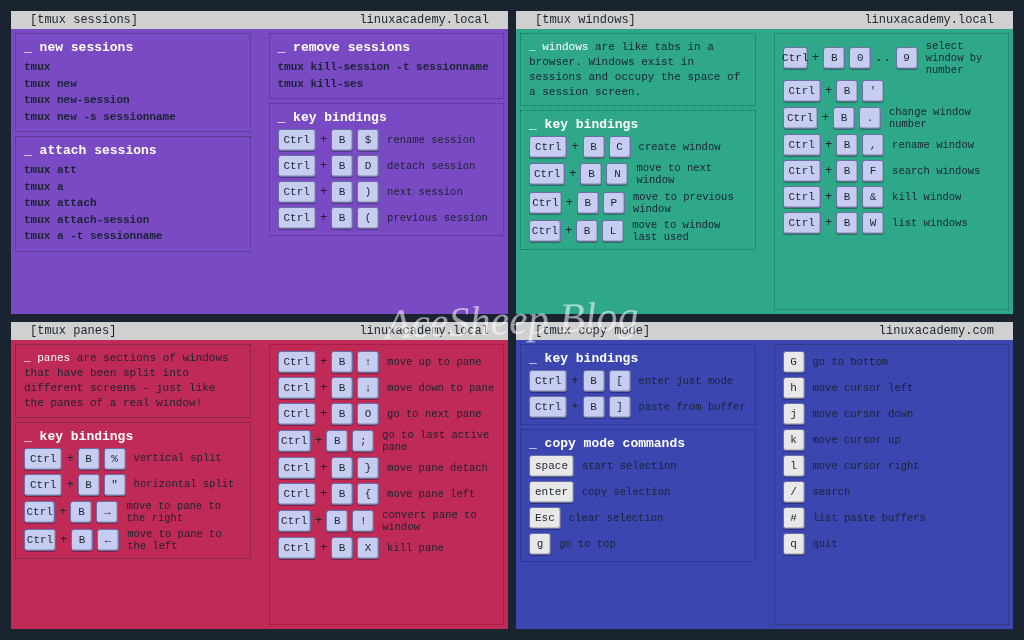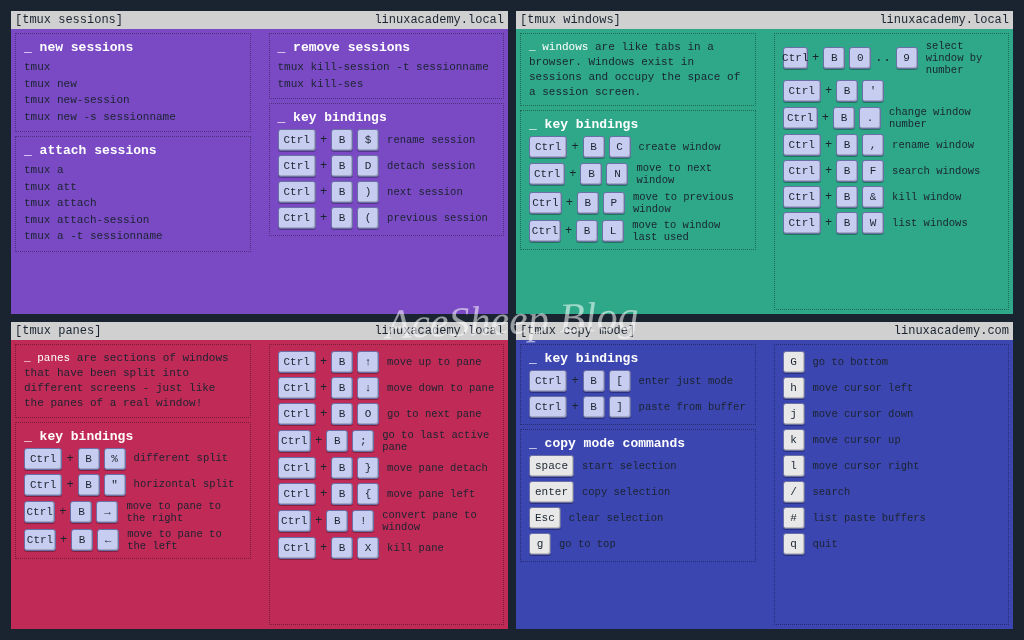--- a/index.html
+++ b/index.html
@@ -21,21 +21,21 @@
   }
   .quad {
     display: flex;
     flex-direction: column;
     border: 1px solid #1a2430;
   }
   .titlebar {
     display: flex;
     justify-content: space-between;
     background: #d0d0d0;
-    padding: 2px 4px;
+    padding: 2px 19px;
     font-size: 12px;
     color: #1a2430;
   }
   .body {
     flex: 1;
     display: grid;
     grid-template-columns: 1fr 1fr;
     gap: 18px;
     padding: 4px;
   }
@@ -49,21 +49,21 @@
     padding: 6px 8px;
   }
   .sec-title {
     color: #fff;
     font-size: 13px;
     font-weight: bold;
     margin-bottom: 4px;
   }
   .desc { color: #1a2430; font-size: 11px; line-height: 1.35; }
   .desc .kw { color: #fff; font-weight: normal; }
-  .cmd { color: #1a2430; font-size: 11px; line-height: 1.5; white-space: nowrap; }
+  .cmd { color: #1a2430; font-size: 11px; line-height: 1.5; white-space: nowrap; font-weight: bold; }
   .kb { display: flex; flex-direction: column; gap: 4px; }
   .kbrow { display: flex; align-items: center; gap: 4px; color: #1a2430; }
   .kbrow .lbl { font-size: 10.5px; line-height: 1.15; margin-left: 4px; max-width: 120px; }
   .key {
     display: inline-flex;
     align-items: center; justify-content: center;
     min-width: 22px; height: 22px;
     padding: 0 5px;
     background: #c7cdf0;
     border: 1px solid #6a6fa5;
@@ -103,22 +103,22 @@
           <div id="sess-new">
               <div class="cmd">tmux</div>
               <div class="cmd">tmux new</div>
               <div class="cmd">tmux new-session</div>
               <div class="cmd">tmux new -s sessionname</div>
             </div>
         </div>
         <div class="section">
           <div class="sec-title">_ attach sessions</div>
           <div id="sess-att">
+              <div class="cmd">tmux att</div>
               <div class="cmd">tmux a</div>
-              <div class="cmd">tmux att</div>
               <div class="cmd">tmux attach</div>
               <div class="cmd">tmux attach-session</div>
               <div class="cmd">tmux a -t sessionname</div>
             </div>
         </div>
       </div>
       <div class="col">
         <div class="section">
           <div class="sec-title">_ remove sessions</div>
           <div id="sess-rem">
@@ -281,21 +281,21 @@
           </div>
         </div>
         <div class="section">
           <div class="sec-title">_ key bindings</div>
           <div class="kb" id="pan-kb-l">
               <div class="kbrow">
                 <span class="key">Ctrl</span>
                 <span class="plus">+</span>
                 <span class="key">B</span>
                 <span class="key">%</span>
-                <span class="lbl">different split</span>
+                <span class="lbl">vertical split</span>
               </div>
               <div class="kbrow">
                 <span class="key">Ctrl</span>
                 <span class="plus">+</span>
                 <span class="key">B</span>
                 <span class="key">"</span>
                 <span class="lbl">horizontal split</span>
               </div>
               <div class="kbrow">
                 <span class="key">Ctrl</span>

